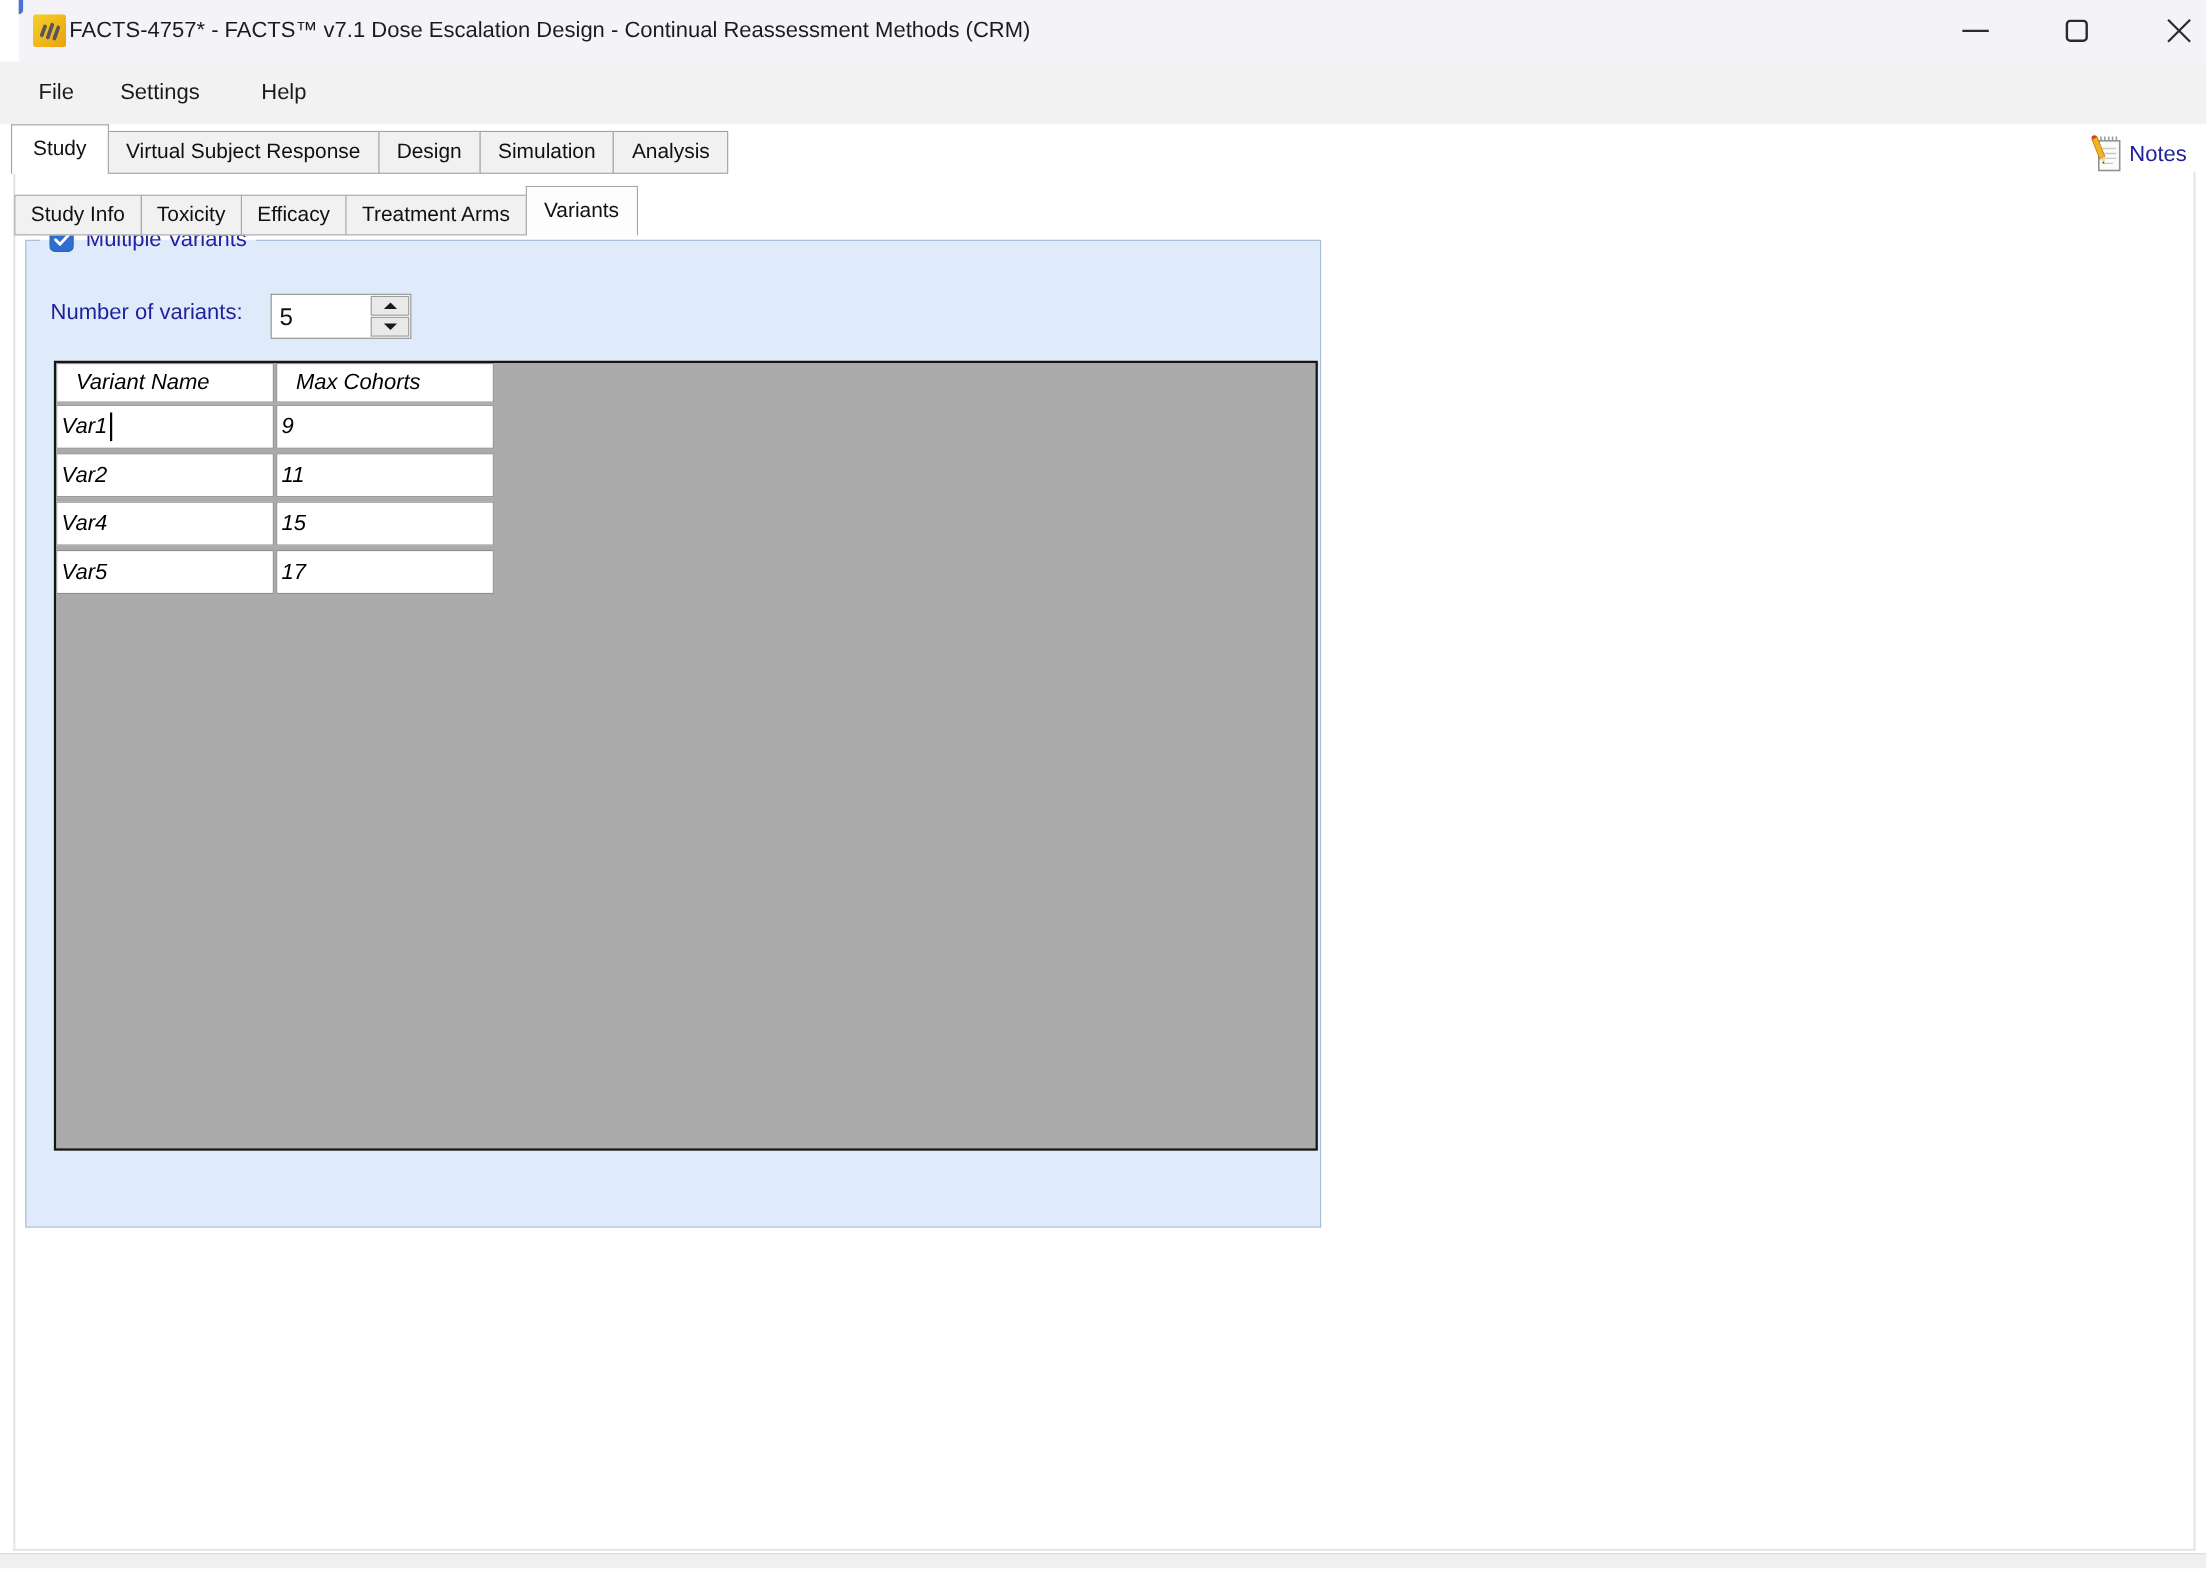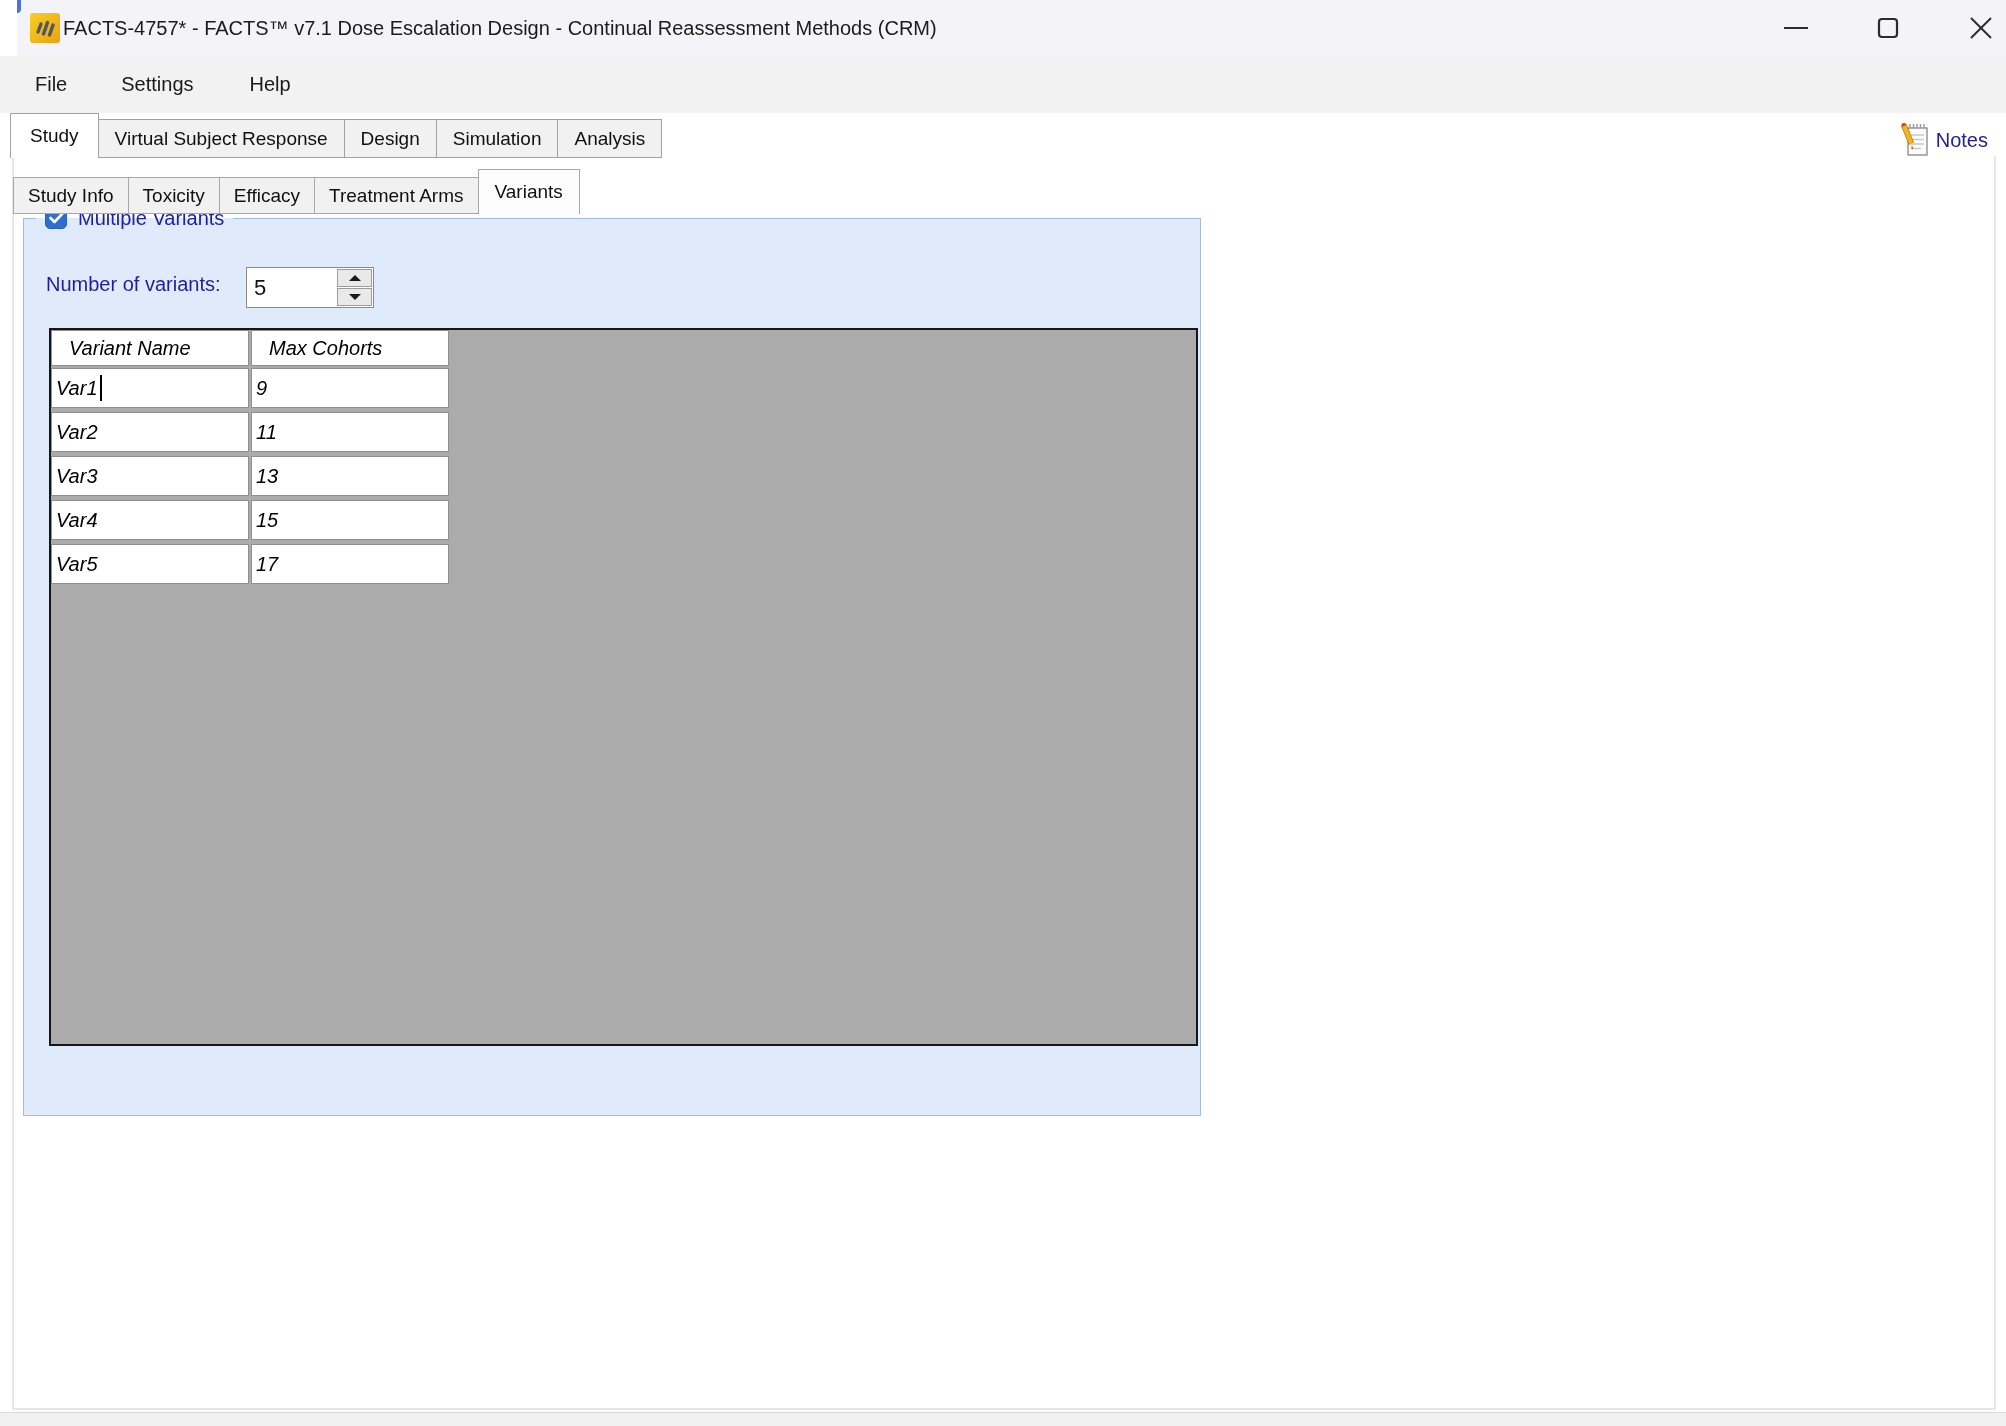--- a/index.html
+++ b/index.html
@@ -15,21 +15,21 @@
   .corner-artifact { position:absolute; left:0; top:0; width:4px; height:13px; background:#4a72d8; border-radius:0 0 4px 0; }
   .app-icon { position:absolute; left:13px; top:13px; width:30px; height:30px; }
   .title-text { position:absolute; left:46px; top:0; height:56px; line-height:56px; font-size:20px; color:#1b1b1b; white-space:nowrap; }
   .win-btn { position:absolute; top:0; width:64px; height:56px; display:flex; align-items:center; justify-content:center; }
   .win-btn.min { left:1747px; } .win-btn.max { left:1839px; } .win-btn.close { left:1932px; }
 
   
   .menubar { position:absolute; left:0; top:56px; right:0; height:57px; background:#f2f2f3; }
   .menu-items { position:absolute; left:31px; top:0; height:57px; display:flex; align-items:center; font-size:20px; }
   .menu-item { padding:6px 4px; cursor:default; }
-  .menu-item:nth-child(1){ margin-right:46px; }
+  .menu-item:nth-child(1){ margin-right:34px; }
   .menu-item:nth-child(2){ margin-right:48px; }
   .notes-btn { position:absolute; right:18px; top:60px; height:48px; display:flex; align-items:center; gap:6px; }
   .notes-label { font-size:20px; color:#20209a; }
 
   
   .page-frame { position:absolute; left:12px; right:10px; top:156px; bottom:16px;
     border:2px solid #e6e6e6; border-top:none; pointer-events:none; }
   .bottom-strip { position:absolute; left:0; right:0; bottom:0; height:14px; background:#f0f0f0; border-top:1px solid #dadada; }
 
   
@@ -194,28 +194,20 @@
         <div class="g-row">
           <div class="g-cell">
             <span>Var2</span>
           </div>
           <div class="g-cell">
             <span>11</span>
           </div>
         </div>
         <div class="g-row">
           <div class="g-cell">
-            <span>Var3</span>
-          </div>
-          <div class="g-cell">
-            <span>13</span>
-          </div>
-        </div>
-        <div class="g-row">
-          <div class="g-cell">
             <span>Var4</span>
           </div>
           <div class="g-cell">
             <span>15</span>
           </div>
         </div>
         <div class="g-row">
           <div class="g-cell">
             <span>Var5</span>
           </div>

